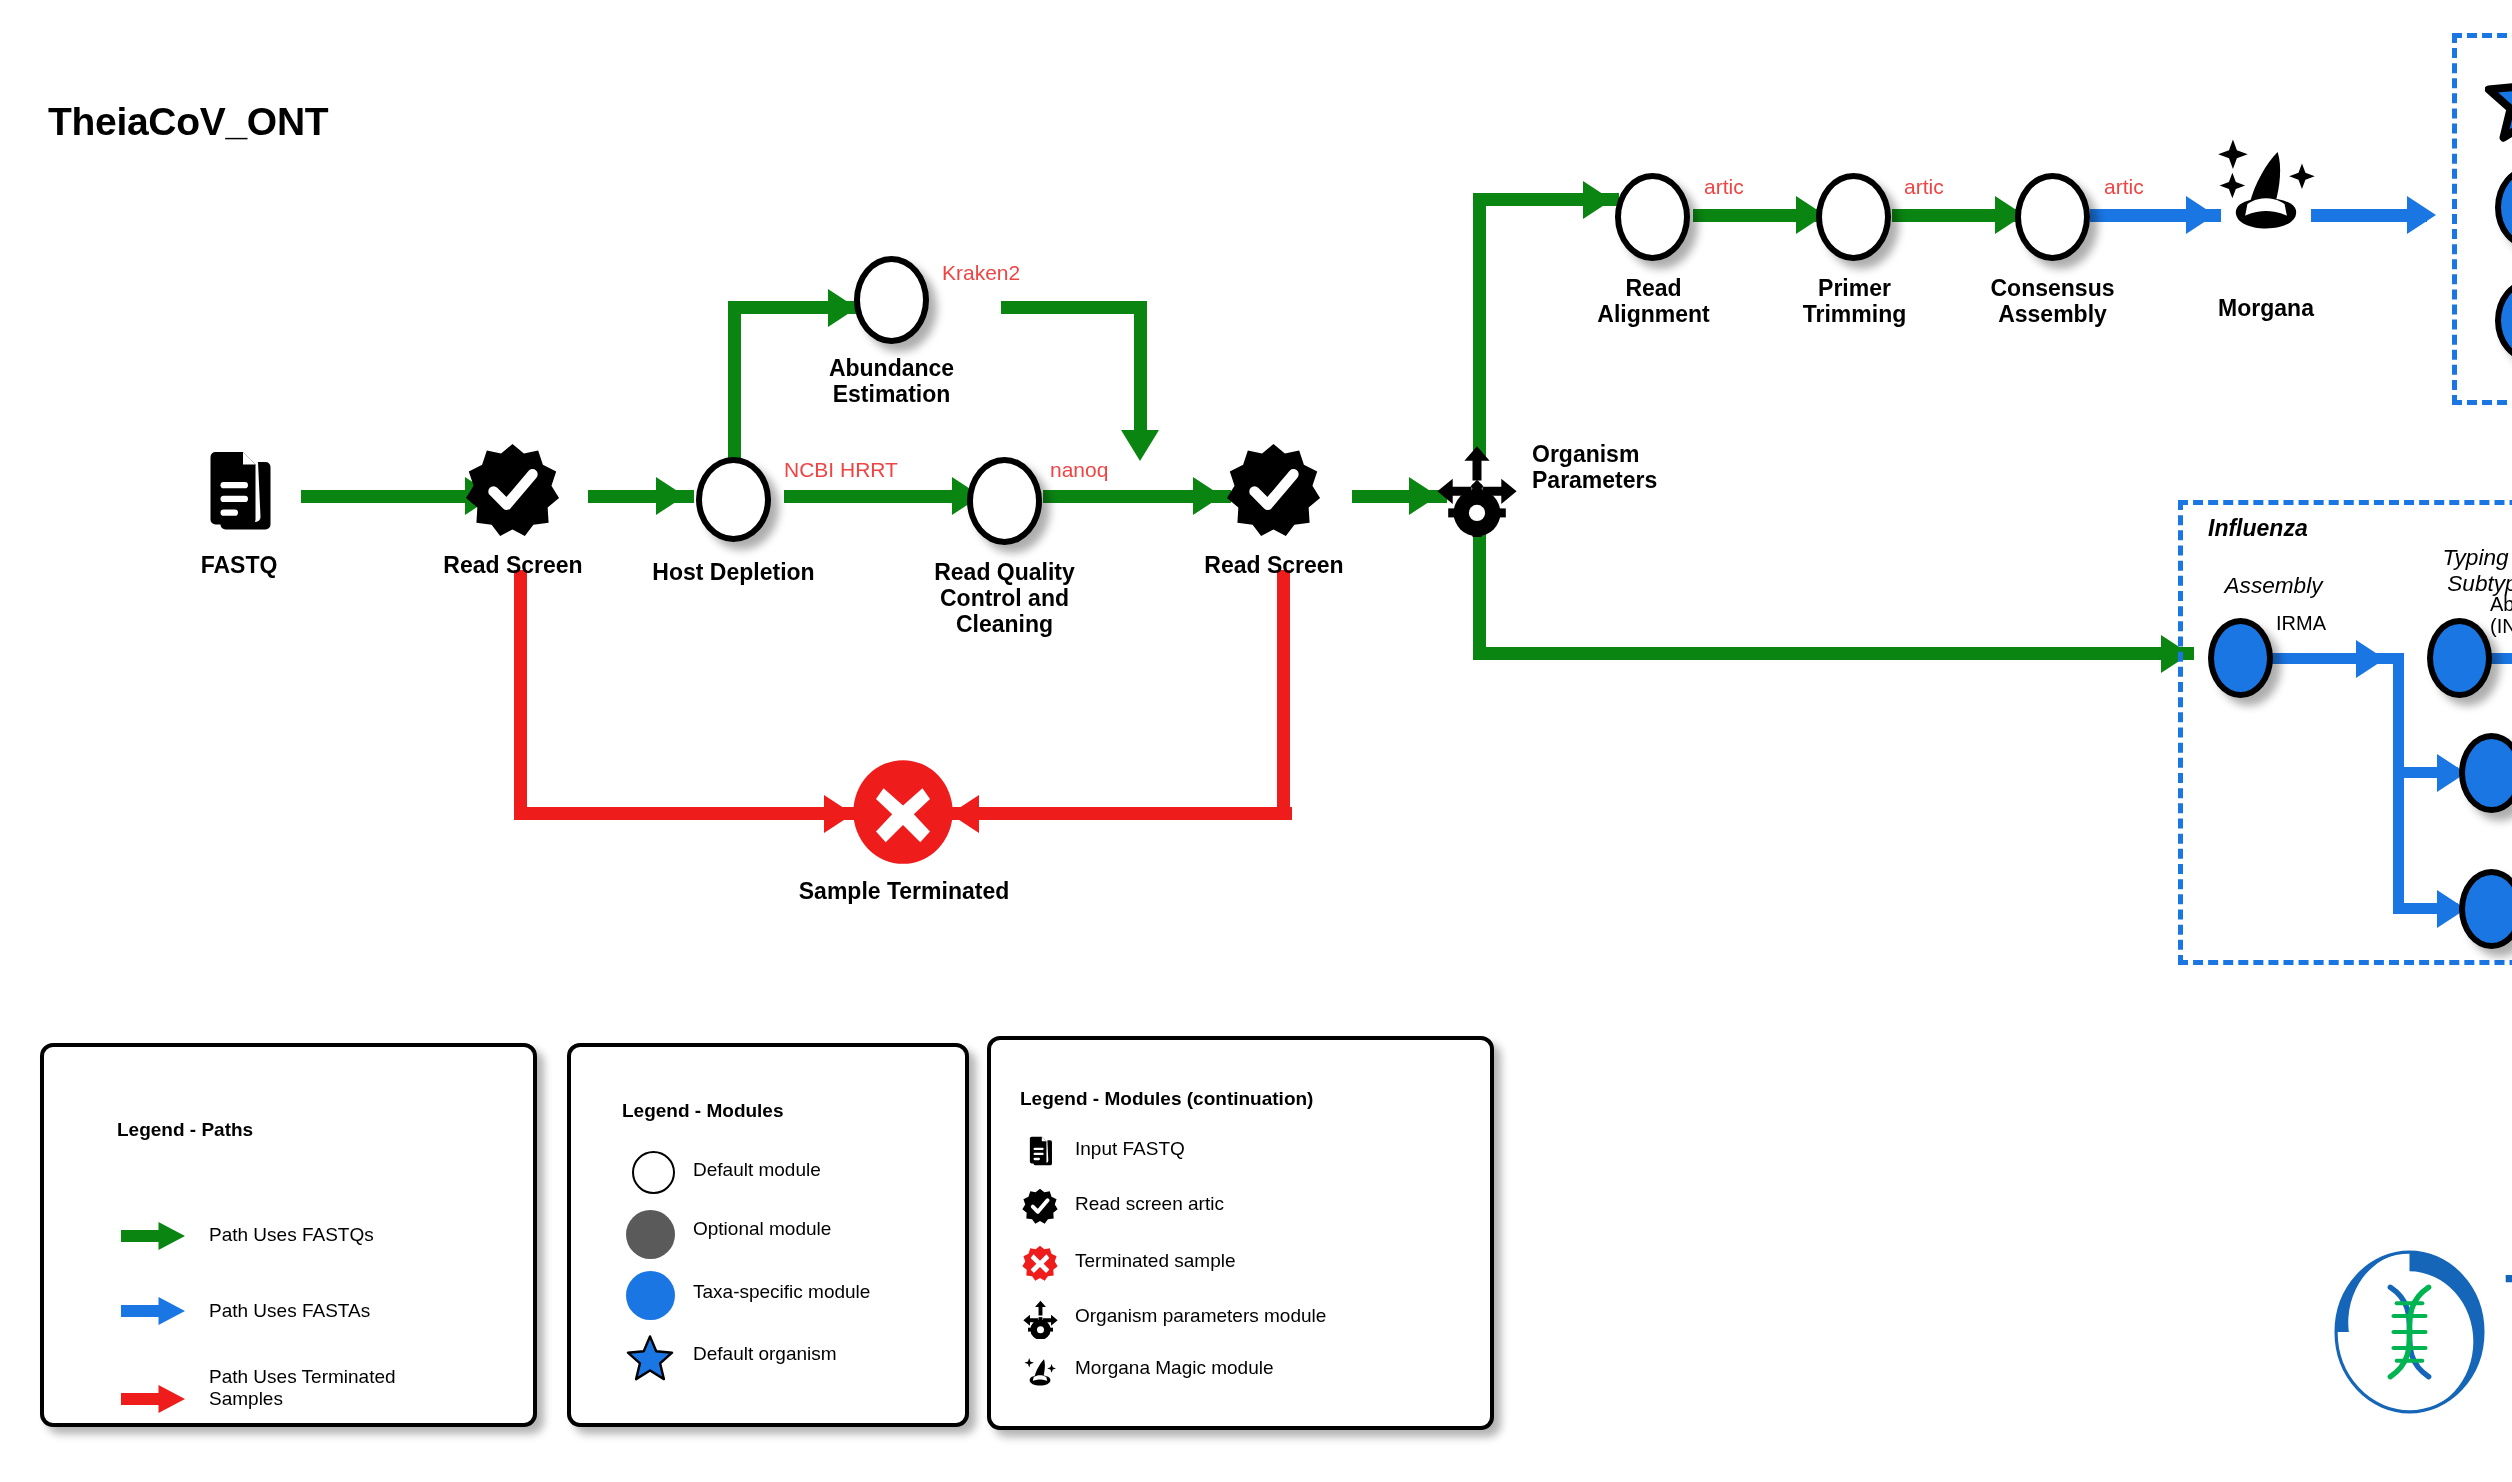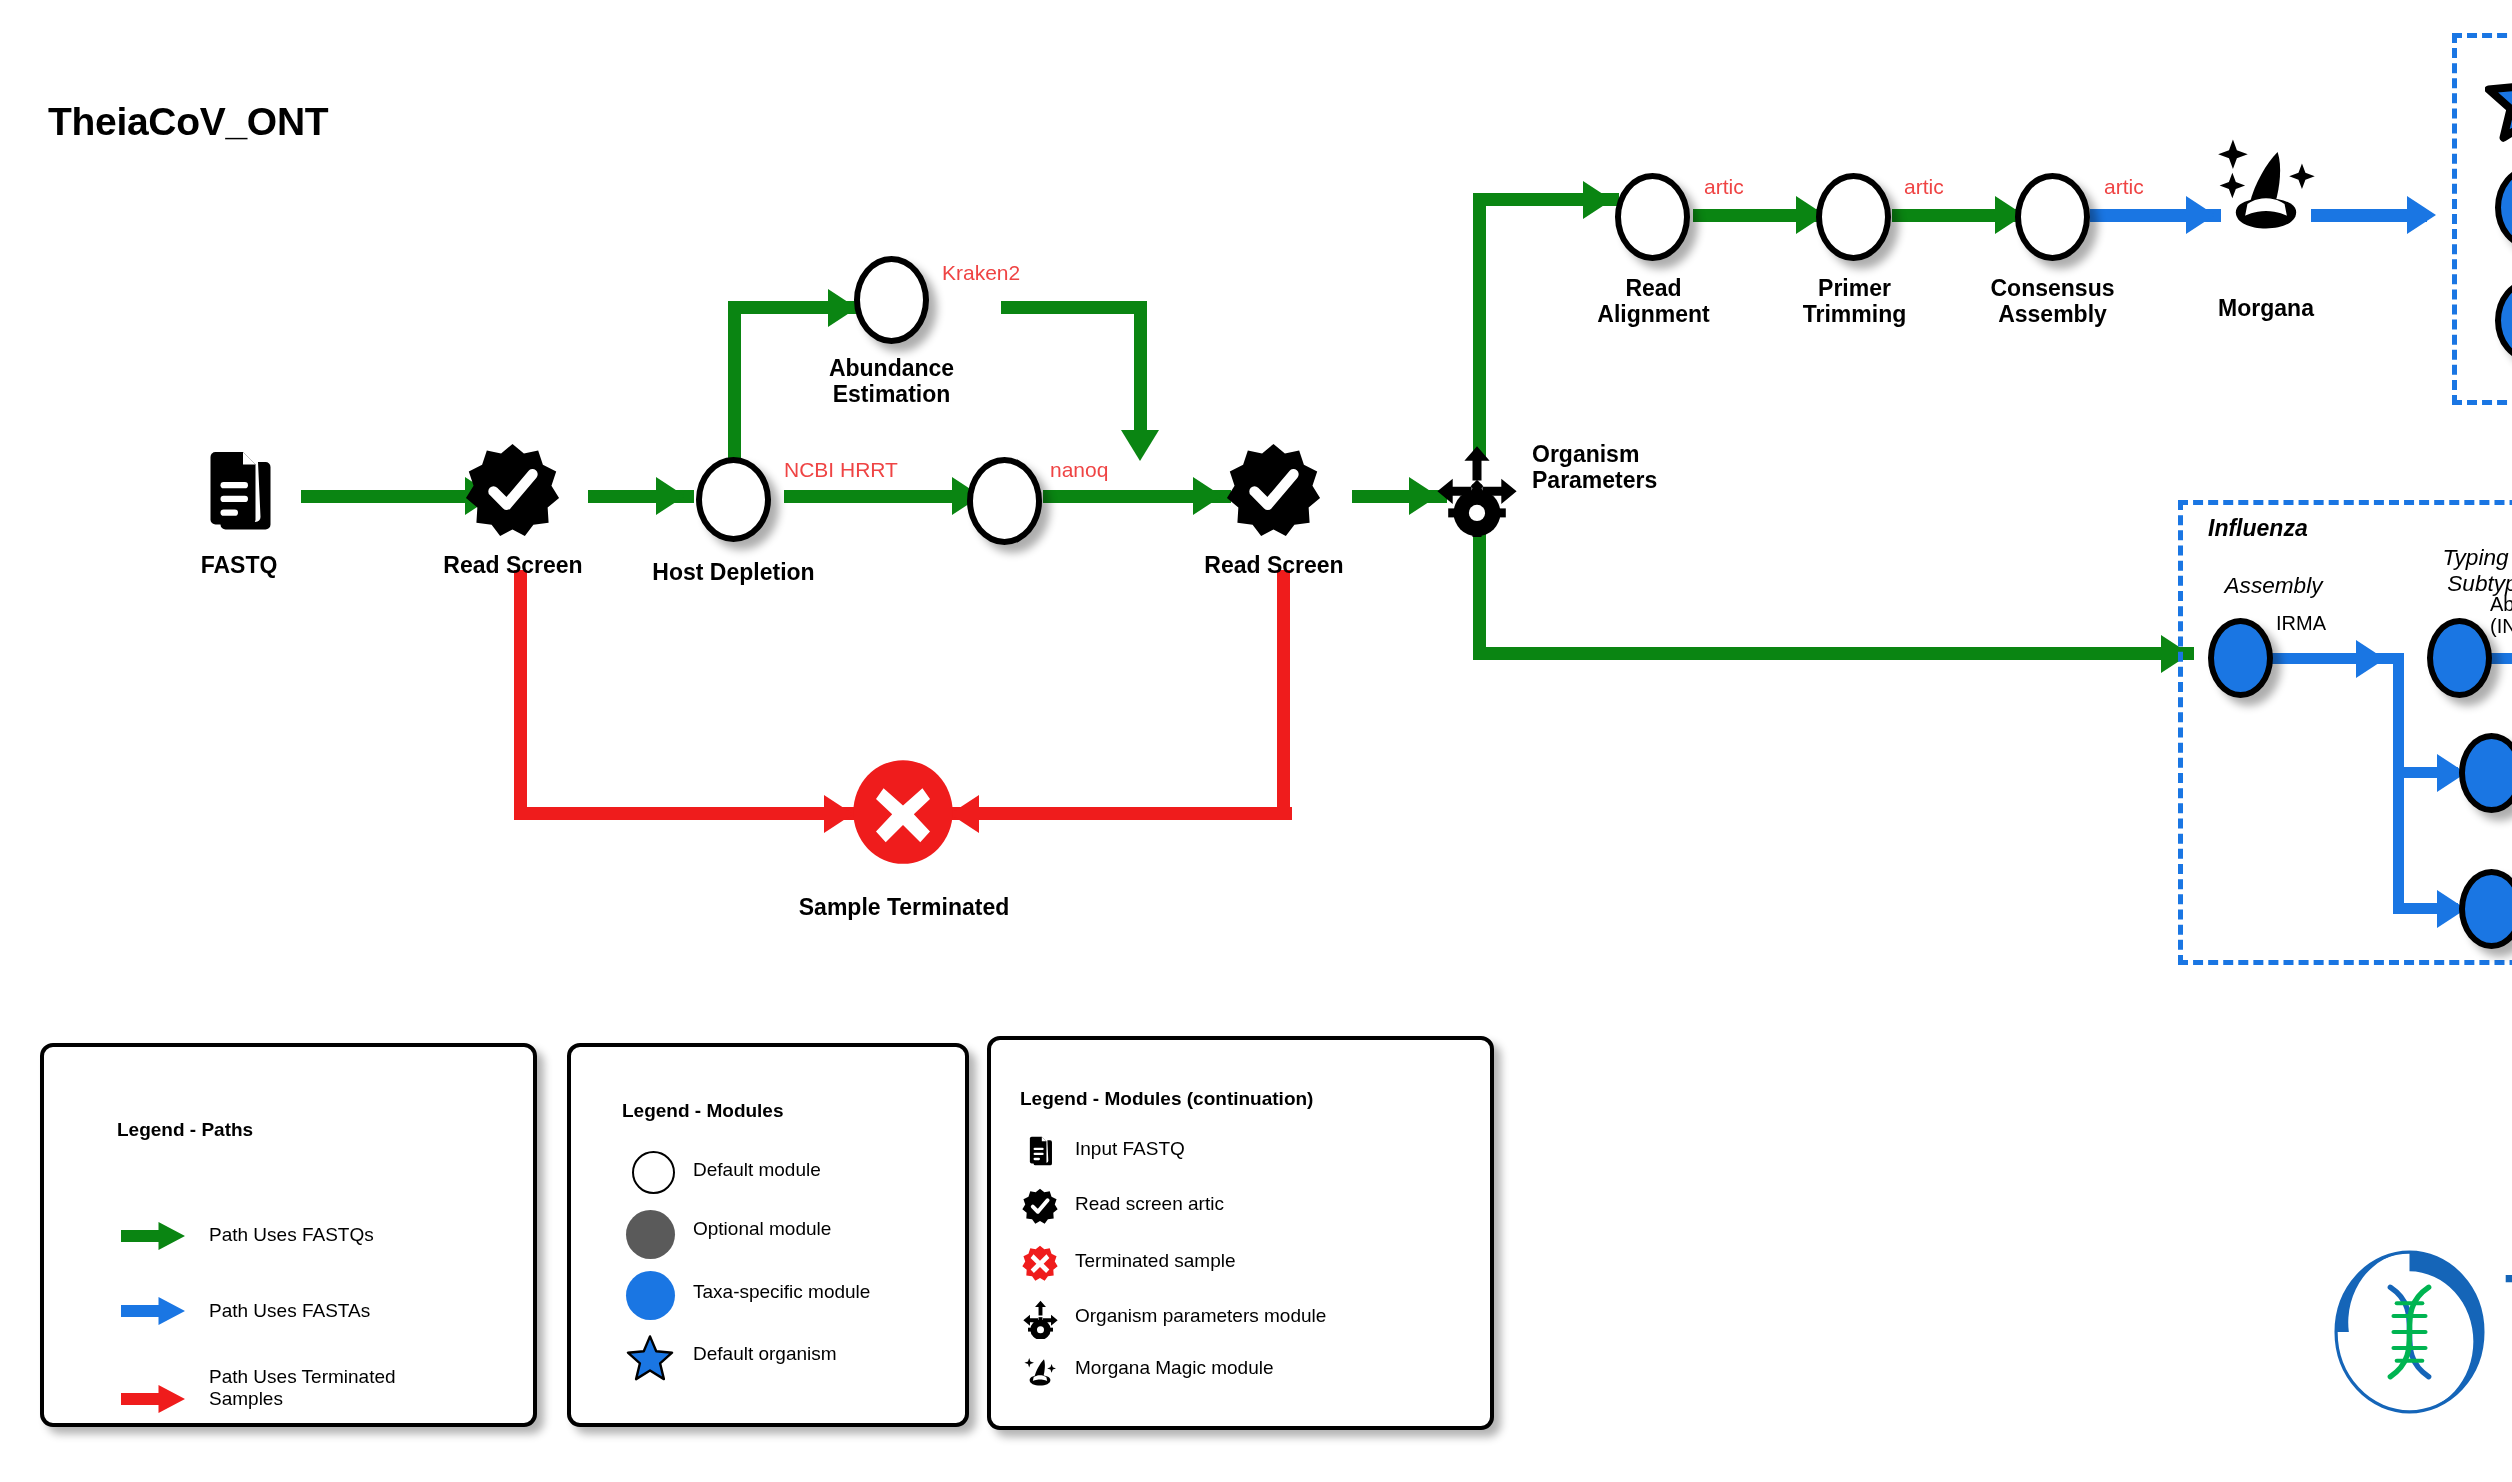--- a/index.html
+++ b/index.html
@@ -144,20 +144,25 @@
   <div class="tool" style="left:784px;top:458px;">NCBI HRRT</div>
 
   <div class="mod" style="left:854px;top:256px;width:75px;height:88px;"></div>
   <div class="nlabel" style="left:781px;top:291px;width:221px;">
     <div style="position:relative;top:65px;">Abundance</div>
     <div style="position:relative;top:65px;">Estimation</div>
   </div>
   <div class="tool" style="left:942px;top:261px;">Kraken2</div>
 
   <div class="mod" style="left:967px;top:457px;width:75px;height:88px;"></div>
+  <div class="nlabel" style="left:899px;top:560px;width:211px;">
+    <div>Read Quality</div>
+    <div>Control and</div>
+    <div>Cleaning</div>
+  </div>
   <div class="tool" style="left:1050px;top:458px;">nanoq</div>
 
   <div class="abs" style="left:1226px;top:442px;width:95px;height:95px;">
     <svg viewBox="0 0 100 100" width="95" height="95" aria-hidden="true">
       <path d="M50 2 L62 12 L77 9 L82 24 L96 31 L91 46 L99 59 L87 69 L88 85 L72 87 L63 99 L50 92 L37 99 L28 87 L12 85 L13 69 L1 59 L9 46 L4 31 L18 24 L23 9 L38 12 Z" fill="#000"></path>
       <path d="M30 52 L44 66 L71 34" stroke="#fff" stroke-width="11" fill="none" stroke-linecap="round" stroke-linejoin="round"></path>
     </svg>
   </div>
   <div class="nlabel" style="left:1186px;top:553px;width:176px;">Read Screen</div>
 
@@ -184,21 +189,21 @@
     <div>Organism</div>
     <div>Parameters</div>
   </div>
 
   <div class="abs" style="left:849px;top:754px;width:108px;height:116px;">
     <svg viewBox="0 0 100 100" width="108" height="116" aria-hidden="true">
       <ellipse cx="50" cy="50" rx="46" ry="48" fill="#ef1c1c"></ellipse>
       <path d="M32 28 L50 44 L68 28 L75 38 L60 52 L75 68 L66 78 L50 62 L34 78 L25 68 L40 52 L25 38 Z" fill="#fff"></path>
     </svg>
   </div>
-  <div class="nlabel" style="left:776px;top:879px;width:256px;margin-top:16px;">Sample Terminated</div>
+  <div class="nlabel" style="left:776px;top:879px;width:256px;">Sample Terminated</div>
 
   <div class="mod" style="left:1615px;top:173px;width:75px;height:88px;"></div>
   <div class="nlabel" style="left:1558px;top:276px;width:191px;">
     <div>Read</div>
     <div>Alignment</div>
   </div>
   <div class="tool" style="left:1704px;top:175px;">artic</div>
 
   <div class="mod" style="left:1816px;top:173px;width:75px;height:88px;"></div>
   <div class="nlabel" style="left:1759px;top:276px;width:191px;">

